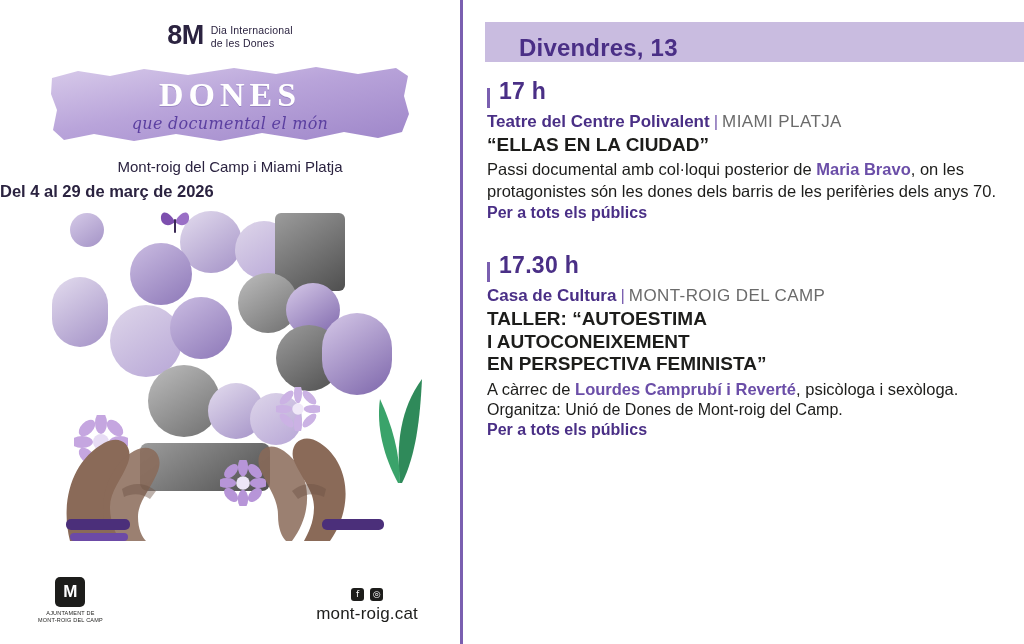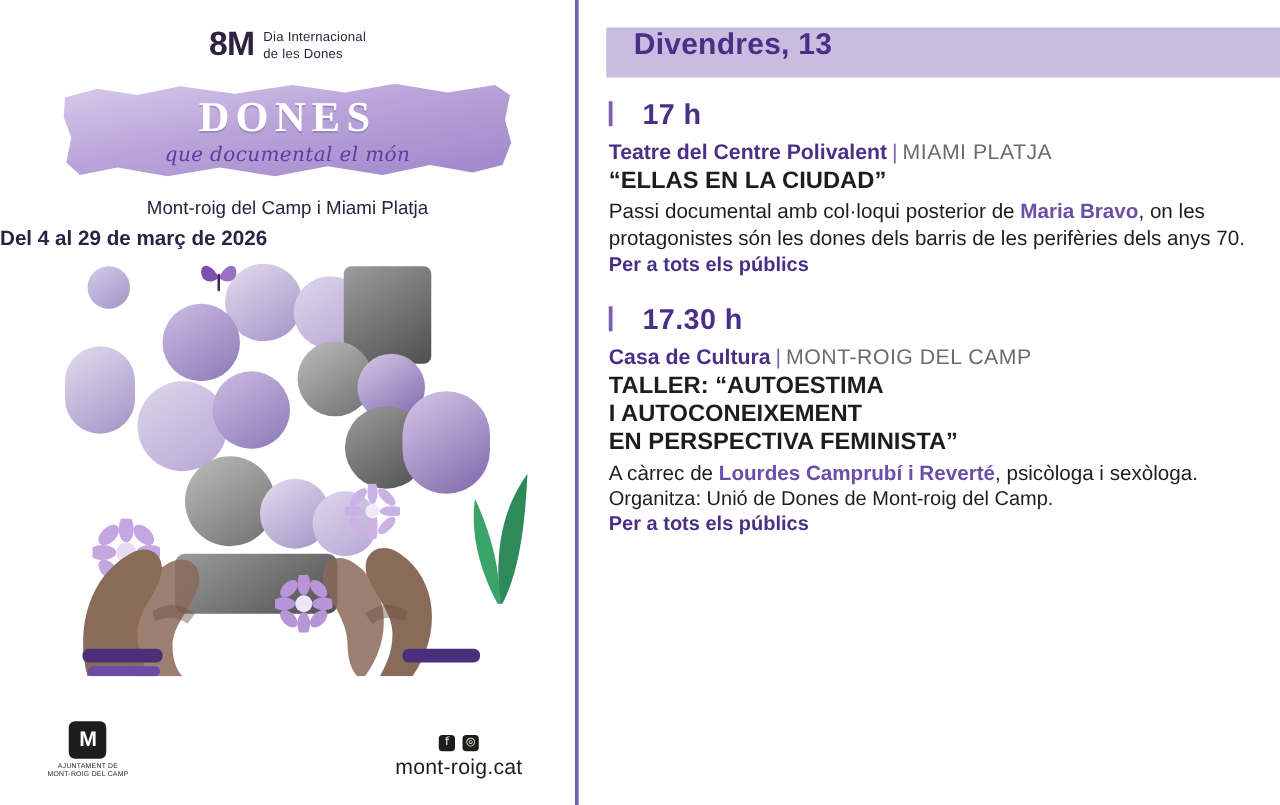--- a/index.html
+++ b/index.html
@@ -170,36 +170,36 @@
     flex: 1;
     height: 644px;
     background: #ffffff;
     padding: 0;
   }
   .day-band {
     position: absolute;
     top: 22px; left: 22px; right: 0;
     height: 40px;
     background: #c9bce0;
-    display: flex; align-items: flex-start;
-    padding-left: 22px;
+    display: flex; align-items: flex-end;
+    padding-left: 34px;
   }
   .day-band .day {
     font-size: 24px;
     font-weight: bold;
     color: #4a2f86;
     letter-spacing: .2px;
   }
 
   .events { position: absolute; top: 78px; left: 24px; right: 18px; }
 
   .event { position: relative; padding-left: 0; }
-  .event + .event { margin-top: 20px; }
-
-  .time-row { display: flex; align-items: flex-start; gap: 24px; margin-bottom: 7px; }
+  .event + .event { margin-top: 30px; }
+
+  .time-row { display: flex; align-items: flex-end; gap: 9px; margin-bottom: 7px; }
   .tick {
     display: inline-block;
     width: 3px; height: 20px;
     background: #7a5fb0;
     position: relative; top: 3px;
   }
   .time {
     font-size: 23px; font-weight: bold; color: #4a2f86;
     letter-spacing: .3px;
   }

